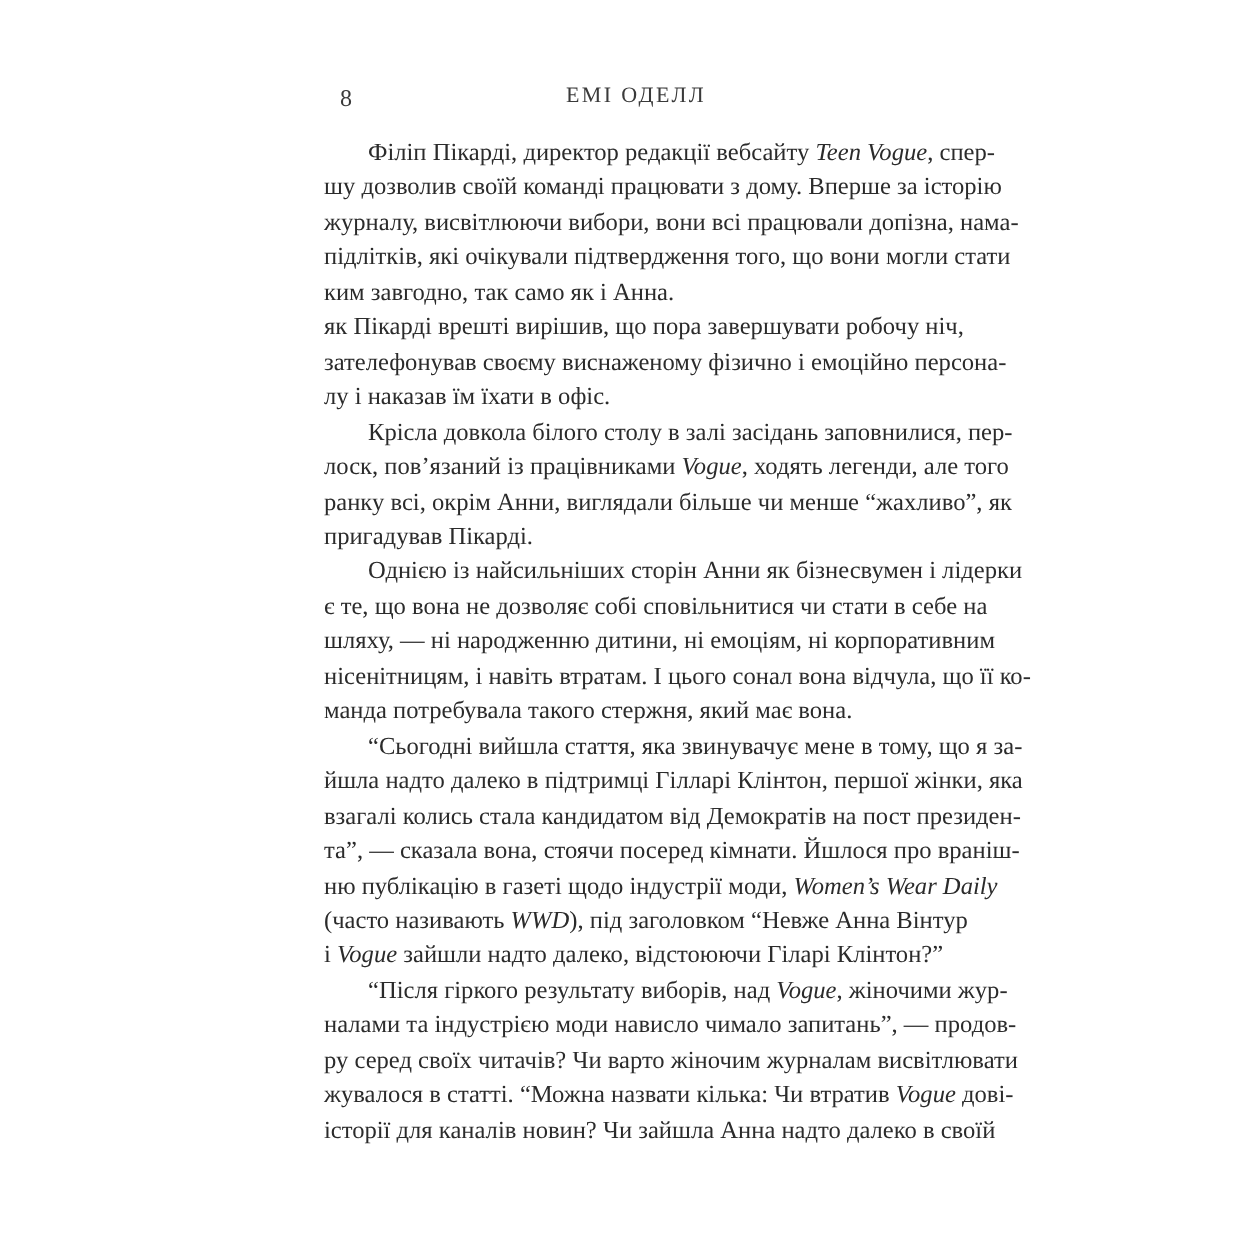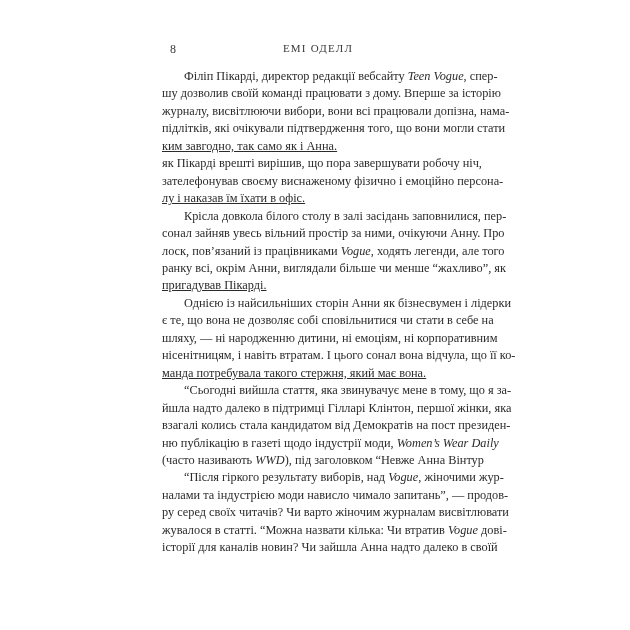--- a/index.html
+++ b/index.html
@@ -17,21 +17,21 @@
   .running-head {
     position: absolute; left: 0; width: 636px; top: 42px; text-align: center;
     font-size: 11px; letter-spacing: 1.2px; color: #3a3a3a;
   }
   .body-text {
     position: absolute; left: 162px; top: 68px; width: 313px;
     font-size: 12.3px; line-height: 17.45px;
     text-align: justify;
   }
   .body-text .line { display: block; text-align: justify; text-align-last: justify; white-space: nowrap; }
-  .body-text .line.last { text-align-last: left; text-decoration: underline; }
+  .body-text .line.last { text-align-last: left; }
   .body-text .line.indent { padding-left: 22px; }
   i { font-style: italic; }
 </style>
 </head>
 <body>
 
 <div class="page">
   <div class="page-number">8</div>
   <div class="running-head">ЕМІ ОДЕЛЛ</div>
   <div class="body-text" id="body-text">
@@ -42,38 +42,39 @@
         <span class="line">підлітків, які очікували підтвердження того, що вони могли стати</span>
         <span class="line last">ким завгодно, так само як і Анна.</span>
       </div>
       <div>
         <span class="line">як Пікарді врешті вирішив, що пора завершувати робочу ніч,</span>
         <span class="line">зателефонував своєму виснаженому фізично і емоційно персона-</span>
         <span class="line last">лу і наказав їм їхати в офіс.</span>
       </div>
       <div>
         <span class="line indent">Крісла довкола білого столу в залі засідань заповнилися, пер-</span>
-        <span class="line">сонал зайняв увесь вільний простір за ними, очікуючи Анну. Про</span>
         <span class="line">лоск, пов’язаний із працівниками <i>Vogue</i>, ходять легенди, але того</span>
         <span class="line">ранку всі, окрім Анни, виглядали більше чи менше “жахливо”, як</span>
         <span class="line last">пригадував Пікарді.</span>
       </div>
       <div>
         <span class="line indent">Однією із найсильніших сторін Анни як бізнесвумен і лідерки</span>
         <span class="line">є те, що вона не дозволяє собі сповільнитися чи стати в себе на</span>
         <span class="line">шляху, — ні народженню дитини, ні емоціям, ні корпоративним</span>
         <span class="line">нісенітницям, і навіть втратам. І цього сонал вона відчула, що її ко-</span>
         <span class="line last">манда потребувала такого стержня, який має вона.</span>
       </div>
       <div>
         <span class="line indent">“Сьогодні вийшла стаття, яка звинувачує мене в тому, що я за-</span>
         <span class="line">йшла надто далеко в підтримці Гілларі Клінтон, першої жінки, яка</span>
         <span class="line">взагалі колись стала кандидатом від Демократів на пост президен-</span>
+        <span class="line">та”, — сказала вона, стоячи посеред кімнати. Йшлося про враніш-</span>
         <span class="line">ню публікацію в газеті щодо індустрії моди, <i>Women’s Wear Daily</i></span>
         <span class="line">(часто називають <i>WWD</i>), під заголовком “Невже Анна Вінтур</span>
+        <span class="line last">і <i>Vogue</i> зайшли надто далеко, відстоюючи Гіларі Клінтон?”</span>
       </div>
       <div>
         <span class="line indent">“Після гіркого результату виборів, над <i>Vogue</i>, жіночими жур-</span>
         <span class="line">налами та індустрією моди нависло чимало запитань”, — продов-</span>
         <span class="line">ру серед своїх читачів? Чи варто жіночим журналам висвітлювати</span>
         <span class="line">жувалося в статті. “Можна назвати кілька: Чи втратив <i>Vogue</i> дові-</span>
         <span class="line">історії для каналів новин? Чи зайшла Анна надто далеко в своїй</span>
       </div>
     </div>
 </div>

